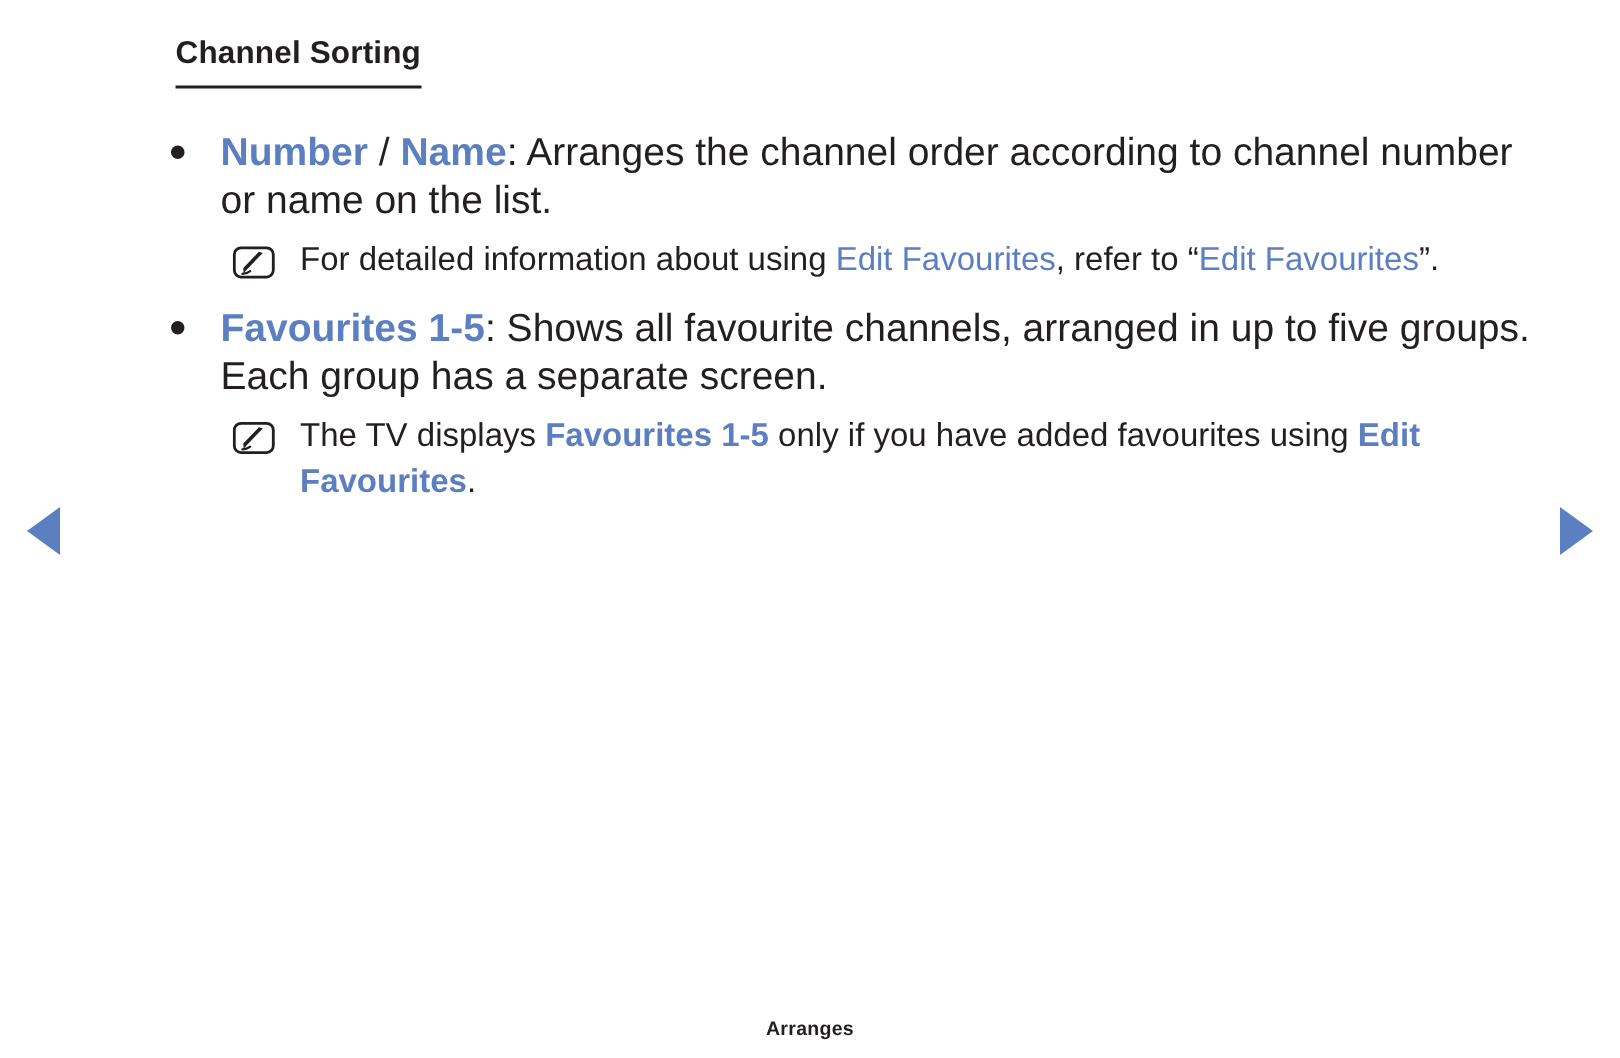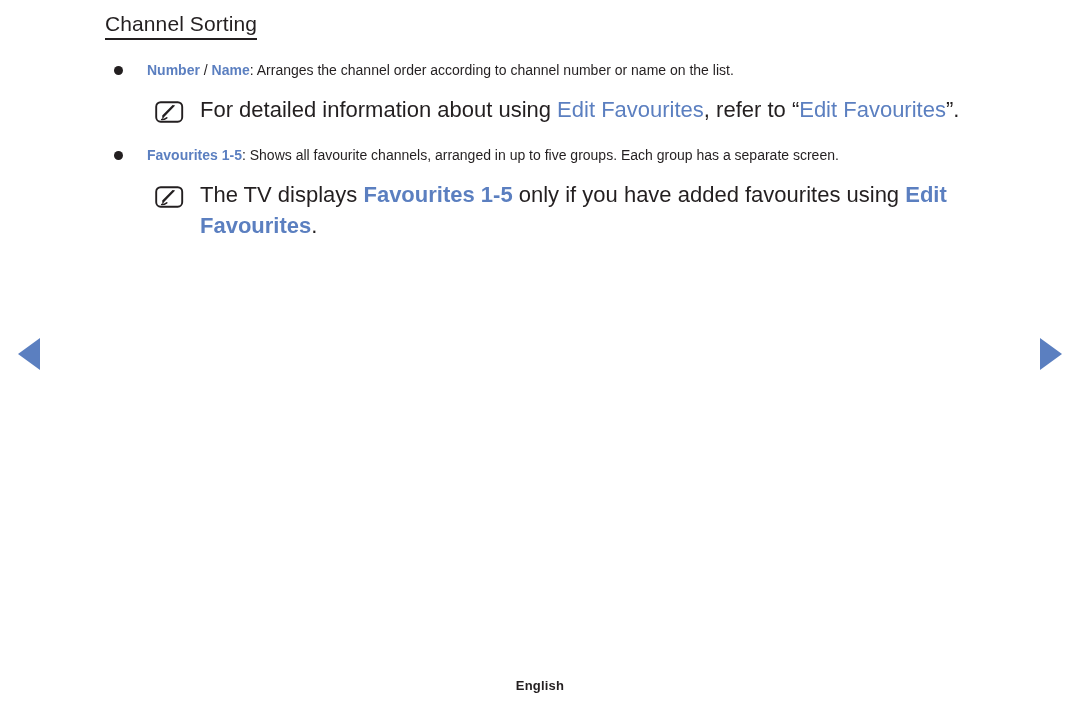--- a/index.html
+++ b/index.html
@@ -46,38 +46,38 @@
   .content {
     position: absolute;
     left: 105px;
     top: 0;
     width: 930px;
   }
 
   
   .section-heading {
     font-size: 21px;
-    font-weight: normal;
+    font-weight: bold;
     color: #231f20;
     letter-spacing: 0.1px;
     display: inline-block;
-    padding-bottom: 2px;
+    padding-bottom: 9px;
     border-bottom: 2.5px solid #231f20;
-    margin: 0;
+    margin: 12px;
   }
   .heading-wrap { margin: 0; padding: 0; }
   .heading-wrap.first { padding-top: 12px; }
   .heading-wrap.second { padding-top: 28px; }
 
   
   .bullet-item {
     position: relative;
     padding-left: 42px;
     margin-top: 14px;
-    font-size: 14px;
+    font-size: 26px;
     line-height: 32px;
     color: #231f20;
   }
   .bullet-item .dot {
     position: absolute;
     left: 9px;
     top: 12px;
     width: 9px;
     height: 9px;
     background: #231f20;
@@ -143,14 +143,14 @@
             <path d="M6.6 18.6 C8.6 18.6 10.4 17.9 11.8 16.8" fill="none" stroke="#231f20" stroke-width="1.5" stroke-linecap="round"></path>
           </svg></span><span>For detailed information about using </span><span class="kw-reg">Edit Favourites</span><span>, refer to “</span><span class="kw-reg">Edit Favourites</span><span>”.</span></div>
       <div class="bullet-item"><span class="dot"></span><span class="kw">Favourites 1-5</span><span>: Shows all favourite channels, arranged in up to five groups. Each group has a separate screen.</span></div>
       <div class="note-item"><span class="note-icon"><svg viewBox="0 0 30 22" width="30" height="22" aria-hidden="true">
             <rect x="1.2" y="1.2" width="26" height="19.5" rx="4.5" ry="4.5" fill="none" stroke="#231f20" stroke-width="1.9"></rect>
             <path d="M20.2 4.6 L9.6 15.6 L7.4 18.2 L7.2 14.6 L17.6 3.9 Z" fill="#231f20"></path>
             <path d="M6.6 18.6 C8.6 18.6 10.4 17.9 11.8 16.8" fill="none" stroke="#231f20" stroke-width="1.5" stroke-linecap="round"></path>
           </svg></span><span>The TV displays </span><span class="kw">Favourites 1-5</span><span> only if you have added favourites using </span><span class="kw">Edit Favourites</span><span>.</span></div>
     </div>
 
-  <div class="footer">English</div>
+  <div class="footer">Arranges</div>
 </div>
 
 </body></html>

